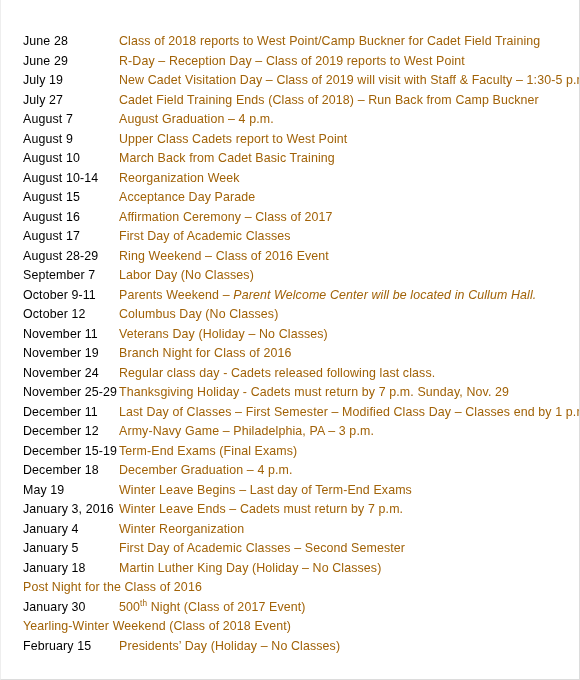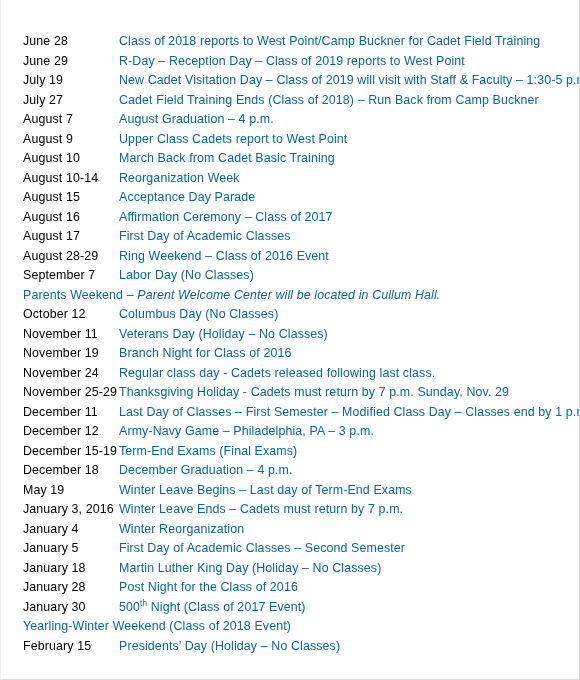--- a/index.html
+++ b/index.html
@@ -40,21 +40,21 @@
   .date {
     flex: 0 0 96px;
     width: 96px;
     font-size: 12.4px;
     color: #000000;
     letter-spacing: 0.01em;
   }
   .event {
     flex: 1 1 auto;
     font-size: 12.4px;
-    color: #0369a1;
+    color: #a16207;
     letter-spacing: 0.01em;
   }
   .event i {
     font-style: italic;
   }
   .event sup {
     font-size: 0.66em;
     vertical-align: super;
     line-height: 0;
     text-align: right;
@@ -111,20 +111,21 @@
       </div>
       <div class="row">
         <div class="date">August 28-29</div>
         <div class="event"><span>Ring Weekend – Class of 2016 Event</span></div>
       </div>
       <div class="row">
         <div class="date">September 7</div>
         <div class="event"><span>Labor Day (No Classes)</span></div>
       </div>
       <div class="row">
+        <div class="date">October 9-11</div>
         <div class="event"><span>Parents Weekend – </span><i>Parent Welcome Center will be located in Cullum Hall.</i></div>
       </div>
       <div class="row">
         <div class="date">October 12</div>
         <div class="event"><span>Columbus Day (No Classes)</span></div>
       </div>
       <div class="row">
         <div class="date">November 11</div>
         <div class="event"><span>Veterans Day (Holiday – No Classes)</span></div>
       </div>
@@ -170,21 +171,20 @@
       </div>
       <div class="row">
         <div class="date">January 5</div>
         <div class="event"><span>First Day of Academic Classes – Second Semester</span></div>
       </div>
       <div class="row">
         <div class="date">January 18</div>
         <div class="event"><span>Martin Luther King Day (Holiday – No Classes)</span></div>
       </div>
       <div class="row">
-        <div class="date">January 28</div>
         <div class="event"><span>Post Night for the Class of 2016</span></div>
       </div>
       <div class="row">
         <div class="date">January 30</div>
         <div class="event"><span>500</span><sup>th</sup><span> Night (Class of 2017 Event)</span></div>
       </div>
       <div class="row">
         <div class="event"><span>Yearling-Winter Weekend (Class of 2018 Event)</span></div>
       </div>
       <div class="row">

